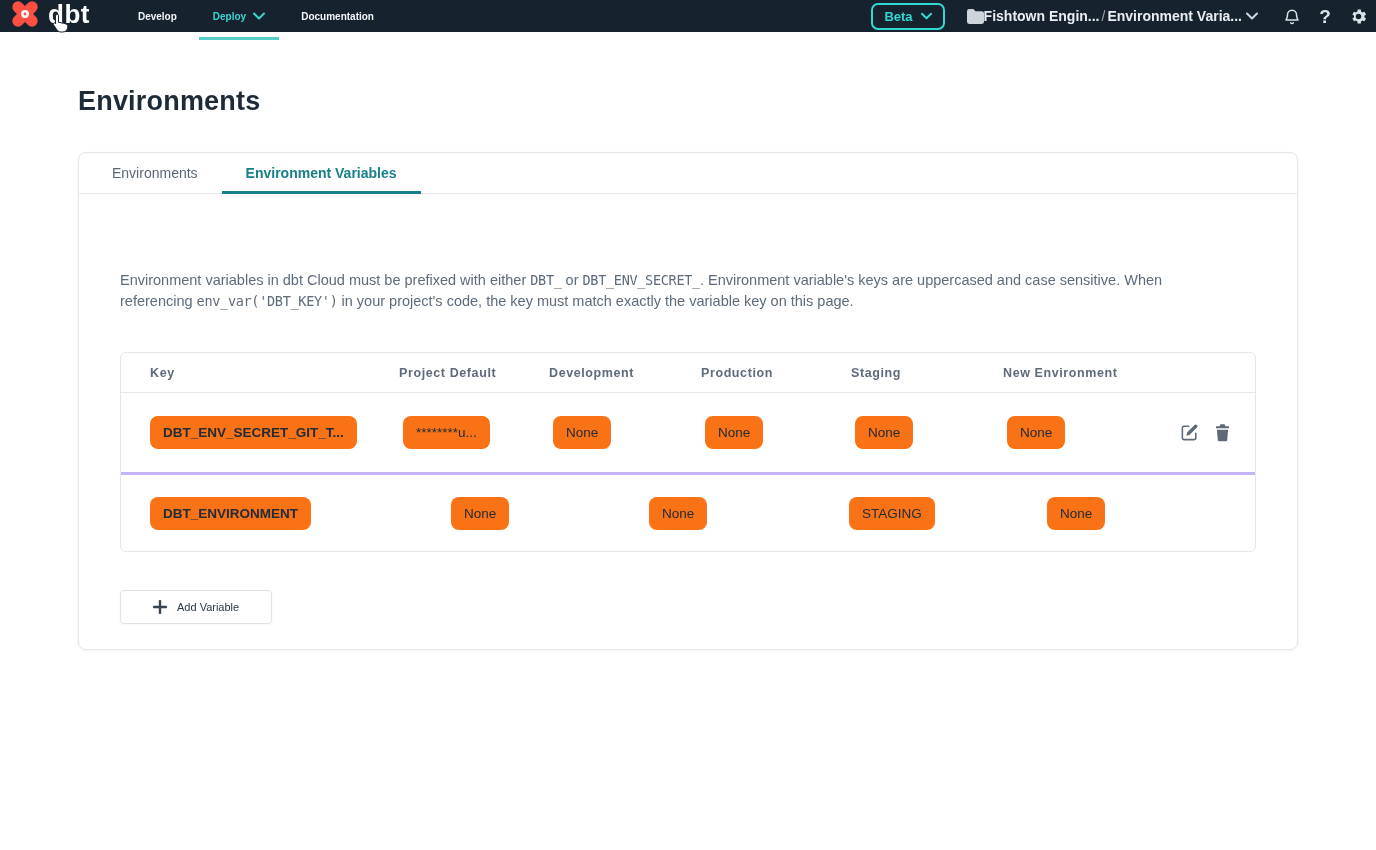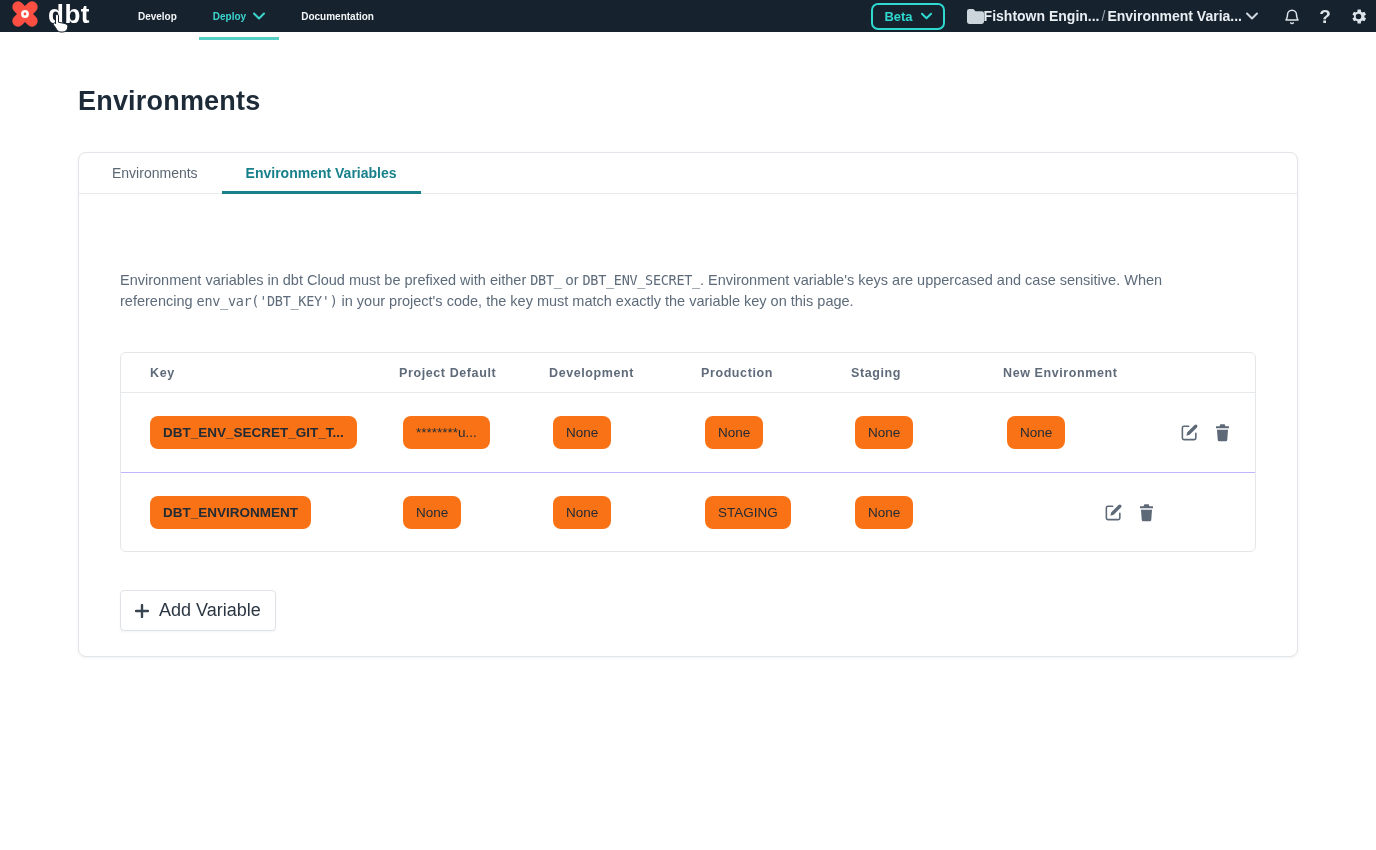--- a/index.html
+++ b/index.html
@@ -40,28 +40,28 @@
   .description { font-size:14.5px; line-height:1.45; color:#5d6b7a; max-width:1045px; margin-bottom:40px; }
   .description .code { font-family:"DejaVu Sans Mono", monospace; font-size:13.5px; letter-spacing:-0.3px;margin-top:8px; }
 
   
   .var-table { border:1px solid #e4e7ea; border-radius:6px; overflow:hidden; }
   .t-row { display:grid; grid-template-columns:278px 150px 152px 150px 152px 177px 1fr; align-items:center; }
   .t-head { height:40px; border-bottom:1px solid #e7eaed; }
   .t-head .th { font-size:12.5px; font-weight:700; letter-spacing:0.6px; color:#5f6b7a; }
   .th:first-child, .key-cell { padding-left:29px; }
   .t-body-row { height:79px; }
-  .t-body-row + .t-body-row { border-top:1px solid #c4b5fd; }
+  .t-body-row + .t-body-row { border-top:3px solid #c4b5fd;gap:48px; }
   .pill { display:inline-block; background:#f97316; border-radius:8px; padding:9px 13px; font-size:13.5px; color:#232b35; max-width:100%; white-space:nowrap; }
   .pill.key { font-weight:700; }
   .val-cell { padding-left:4px; }
   .actions-cell { display:flex; justify-content:flex-end; align-items:center; gap:15px; padding-right:25px; }
   .action-btn { display:flex; cursor:pointer; color:#5d6977; }
 
-  .add-btn { margin-top:38px; display:inline-flex; align-items:center; gap:10px; background:#fff; border:1px solid #dfe3e7; border-radius:4px; padding:9px 14px; font-size:18px; color:#2b3642; cursor:pointer; box-shadow:0 1px 2px rgba(22,34,45,0.05); }
+  .add-btn { margin-top:38px; display:inline-flex; align-items:center; gap:10px; background:#fff; border:1px solid #dfe3e7; border-radius:4px; padding:9px 32px; font-size:11px; color:#2b3642; cursor:pointer; box-shadow:0 1px 2px rgba(22,34,45,0.05); }
 </style>
 </head>
 <body>
 
 <div class="navbar">
   <div class="logo-wrap">
     <span>
       <svg width="34" height="34" viewBox="0 0 48 48">
         <g fill="#ff4f42">
           <rect x="2" y="16" width="44" height="16" rx="8" transform="rotate(45 24 24)"></rect>

